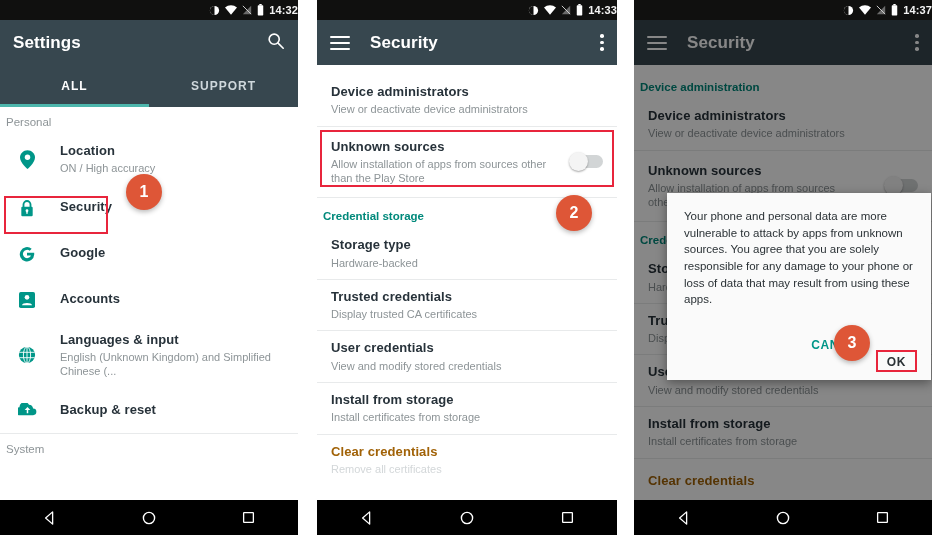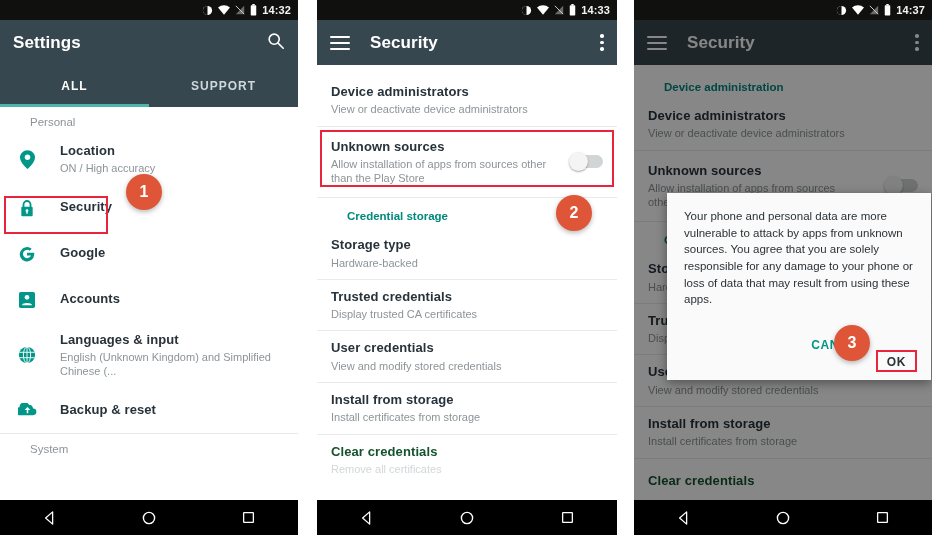--- a/index.html
+++ b/index.html
@@ -27,21 +27,20 @@
   #panel-2 { left: 317px; width: 300px; }
   #panel-3 { left: 634px; width: 298px; }
 
   
   .statusbar {
     height: 20px;
     background: #10100f;
     display: flex;
     align-items: center;
     justify-content: flex-end;
-    padding-right: 7px;
     gap: 5px;
   }
   .statusbar .clock {
     color: #f3f3f3;
     font-size: 11px;
     font-weight: bold;
     letter-spacing: 0.1px;
     line-height: 1;
   }
   .sb-ico { display: block; }
@@ -98,21 +97,21 @@
     width: 50%;
     height: 3px;
     background: #4db6ac;
   }
 
   
   .content { position: relative; background: #ffffff; }
   .section-label {
     font-size: 11.5px;
     color: #8d9497;
-    padding: 9px 14px 6px 30px;
+    padding: 9px 14px 6px 6px;
   }
   .section-label.teal { color: #00897b; font-weight: bold; padding-top: 12px; }
 
   .row {
     display: flex;
     align-items: center;
     padding: 9px 14px;
     min-height: 46px;
     position: relative;
   }
@@ -128,21 +127,21 @@
     font-weight: bold;
     letter-spacing: 0.1px;
     line-height: 1.25;
   }
   .row .sec {
     font-size: 11px;
     color: #8d9497;
     line-height: 1.3;
     margin-top: 2px;
   }
-  .row.dim .pri { color: #14532d; }
+  .row.dim .pri { color: #a16207; }
   .row.dim .sec { color: #d3d7d9; }
   .divider { height: 1px; background: #e8eaeb; margin: 0 0 0 0; }
 
   
   .switch {
     width: 32px; height: 13px;
     background: #d2d5d6;
     border-radius: 7px;
     position: relative;
     margin-left: 10px;

